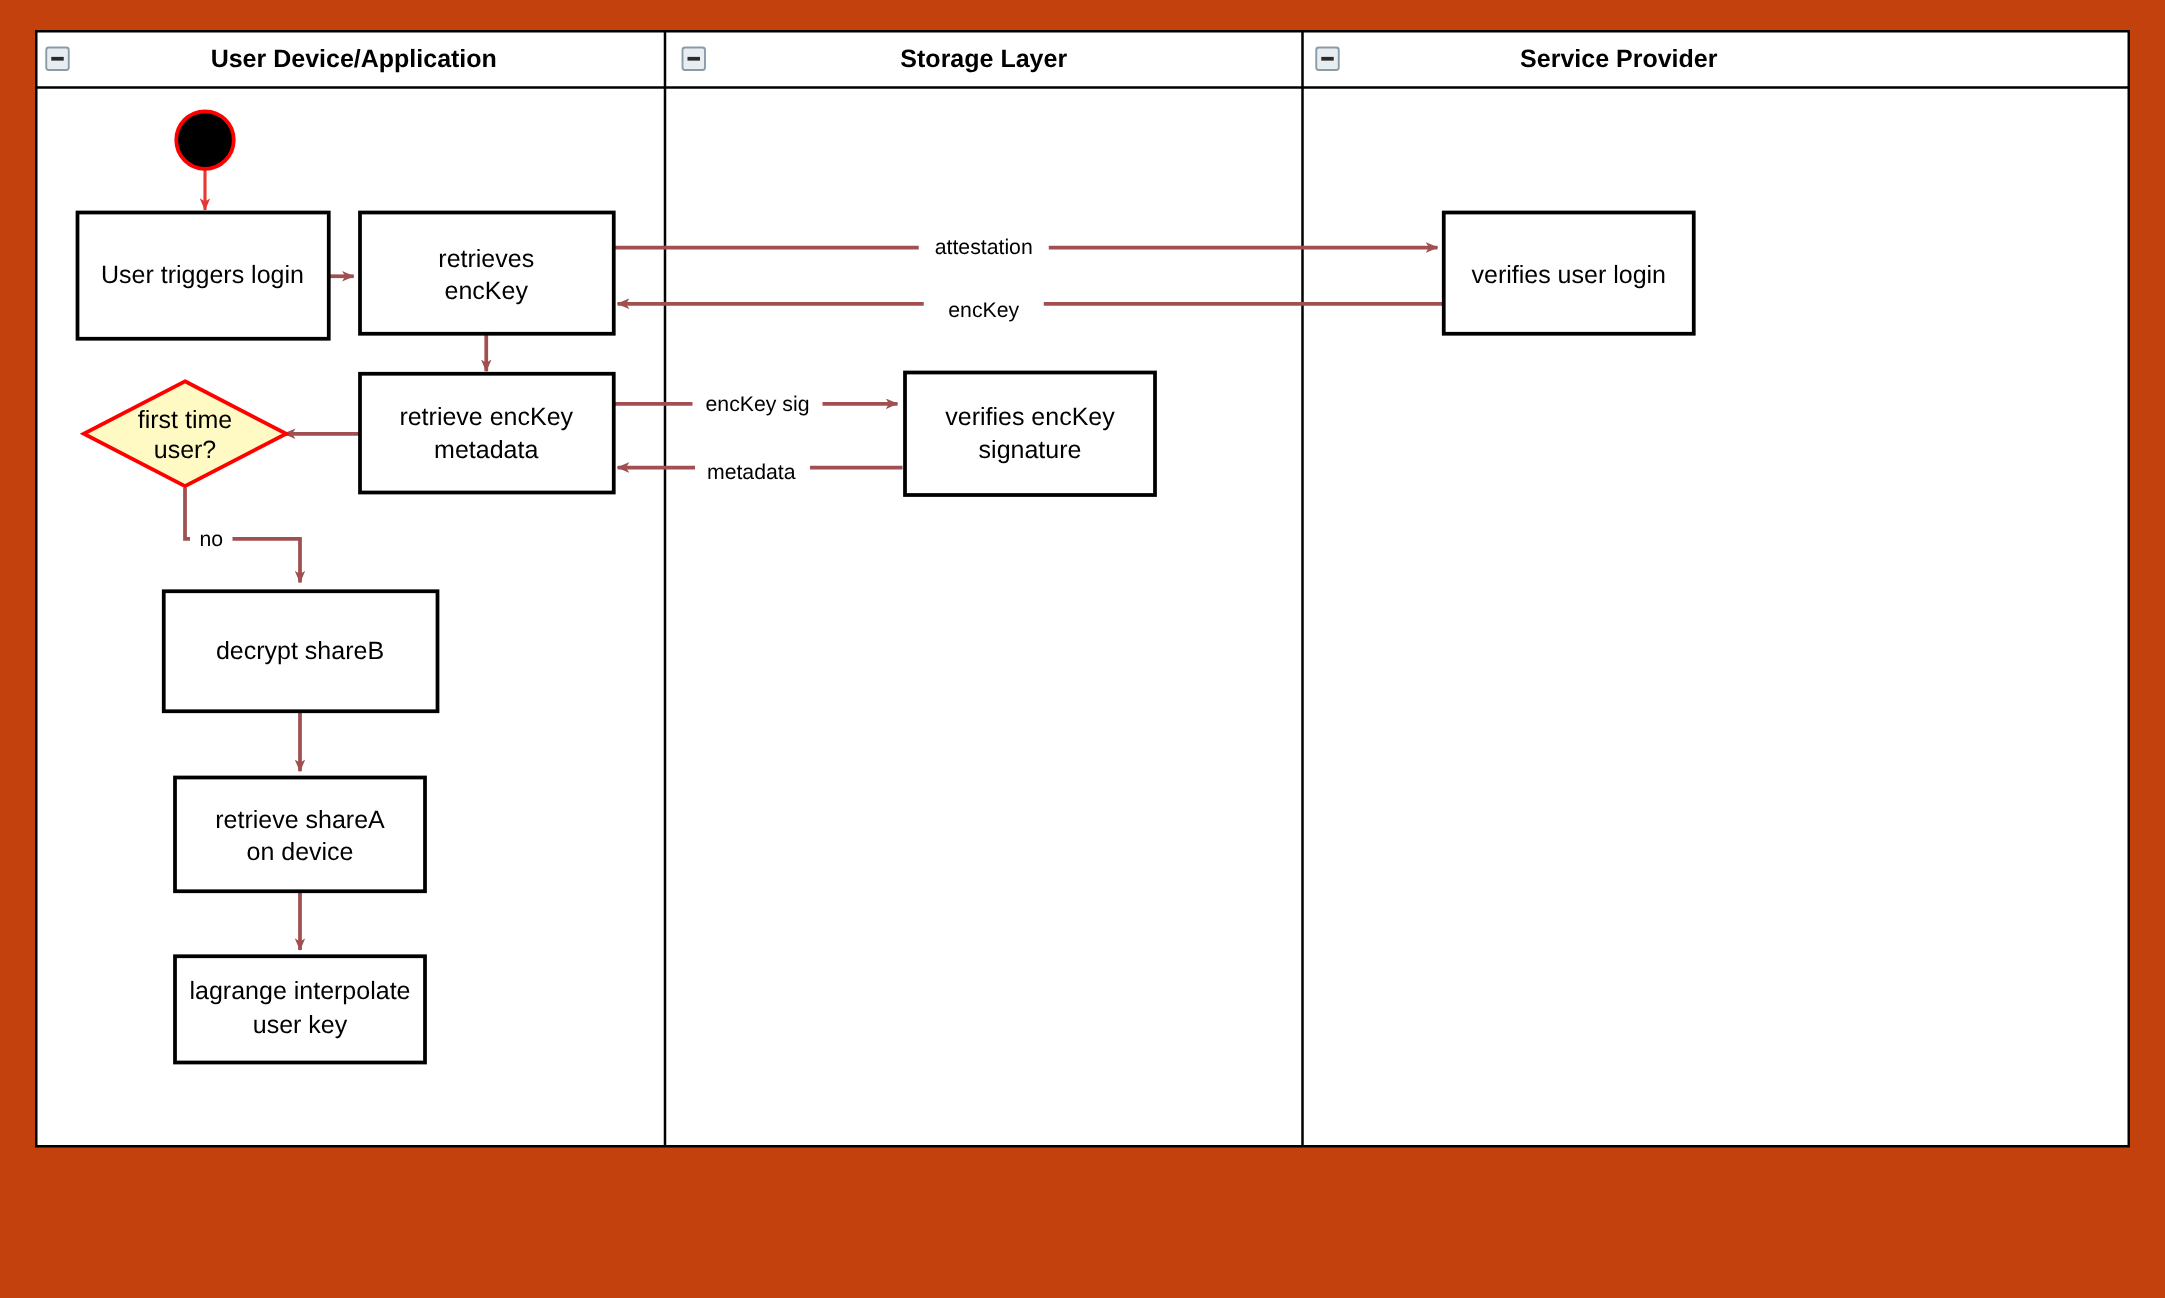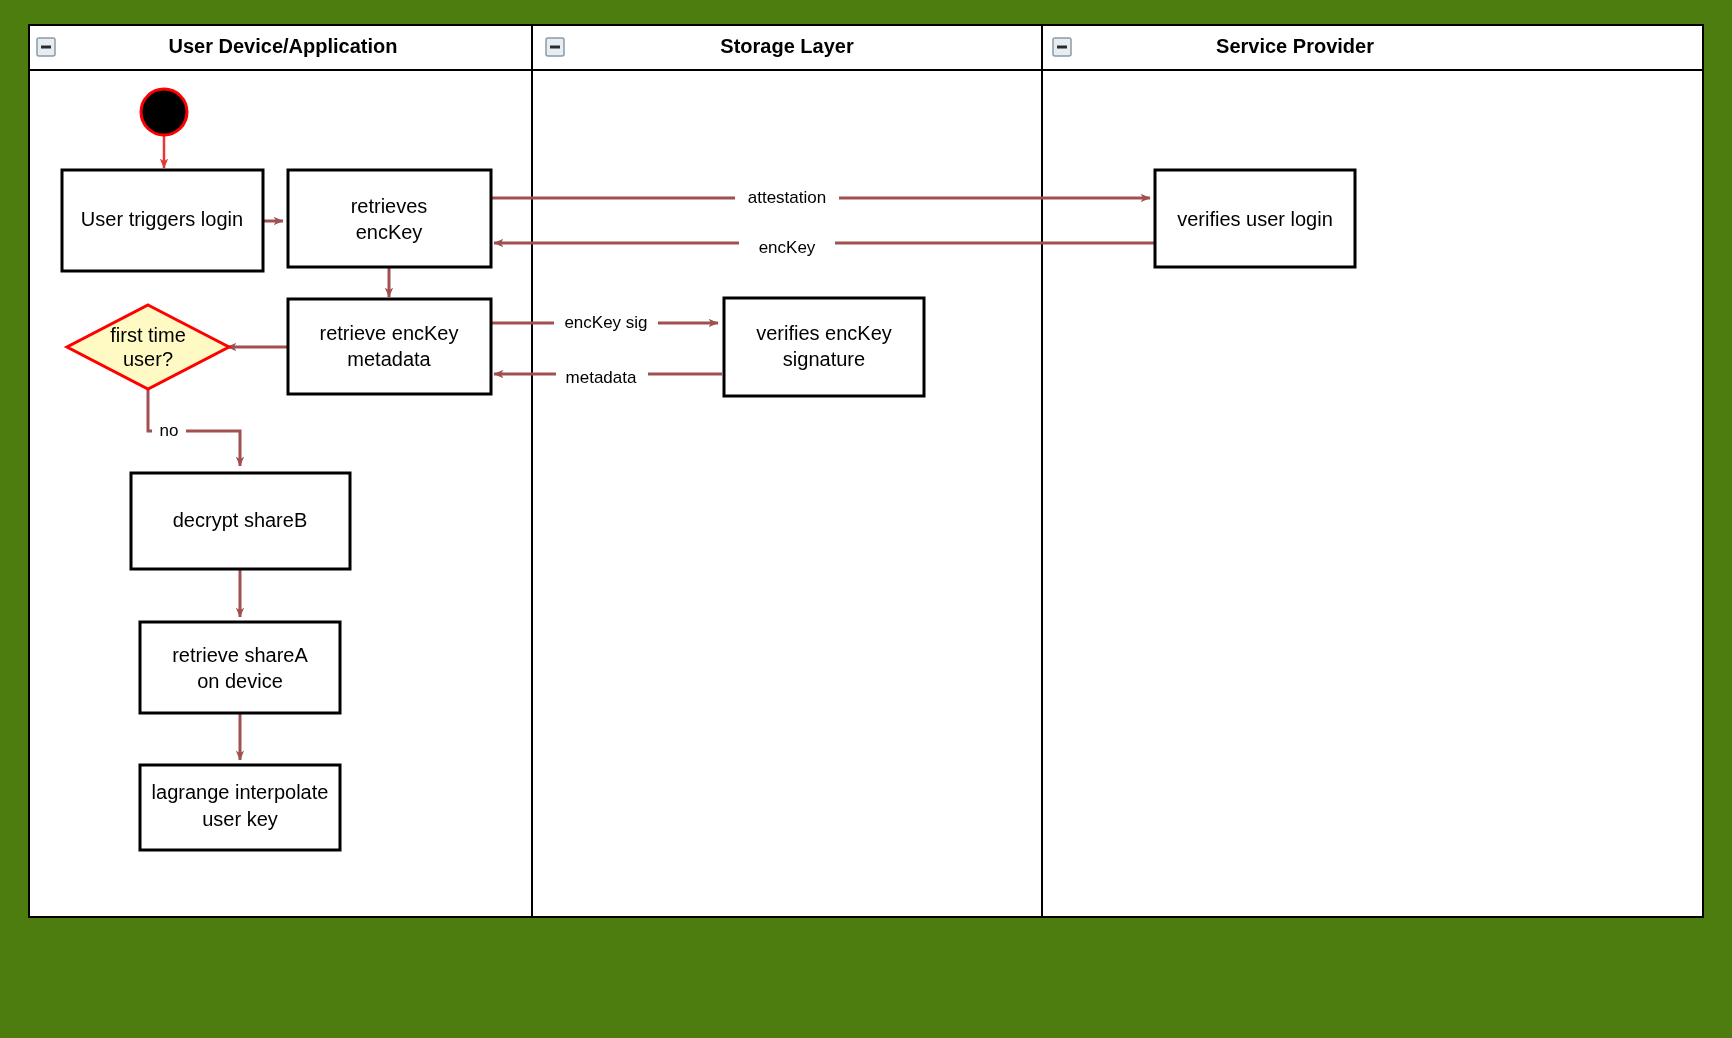--- a/index.html
+++ b/index.html
@@ -5,21 +5,21 @@
   html, body {
     margin: 0;
     padding: 0;
     background: #ffffff;
     font-family: "Liberation Sans", sans-serif;
   }
   #canvas {
     position: relative;
     width: 1732px;
     height: 1038px;
-    background: #4d7c0f;
+    background: #c2410c;
     overflow: hidden;
   }
   svg.diagram {
     position: absolute;
     left: 0;
     top: 0;
     width: 1732px;
     height: 1038px;
   }
   .lane-title {

